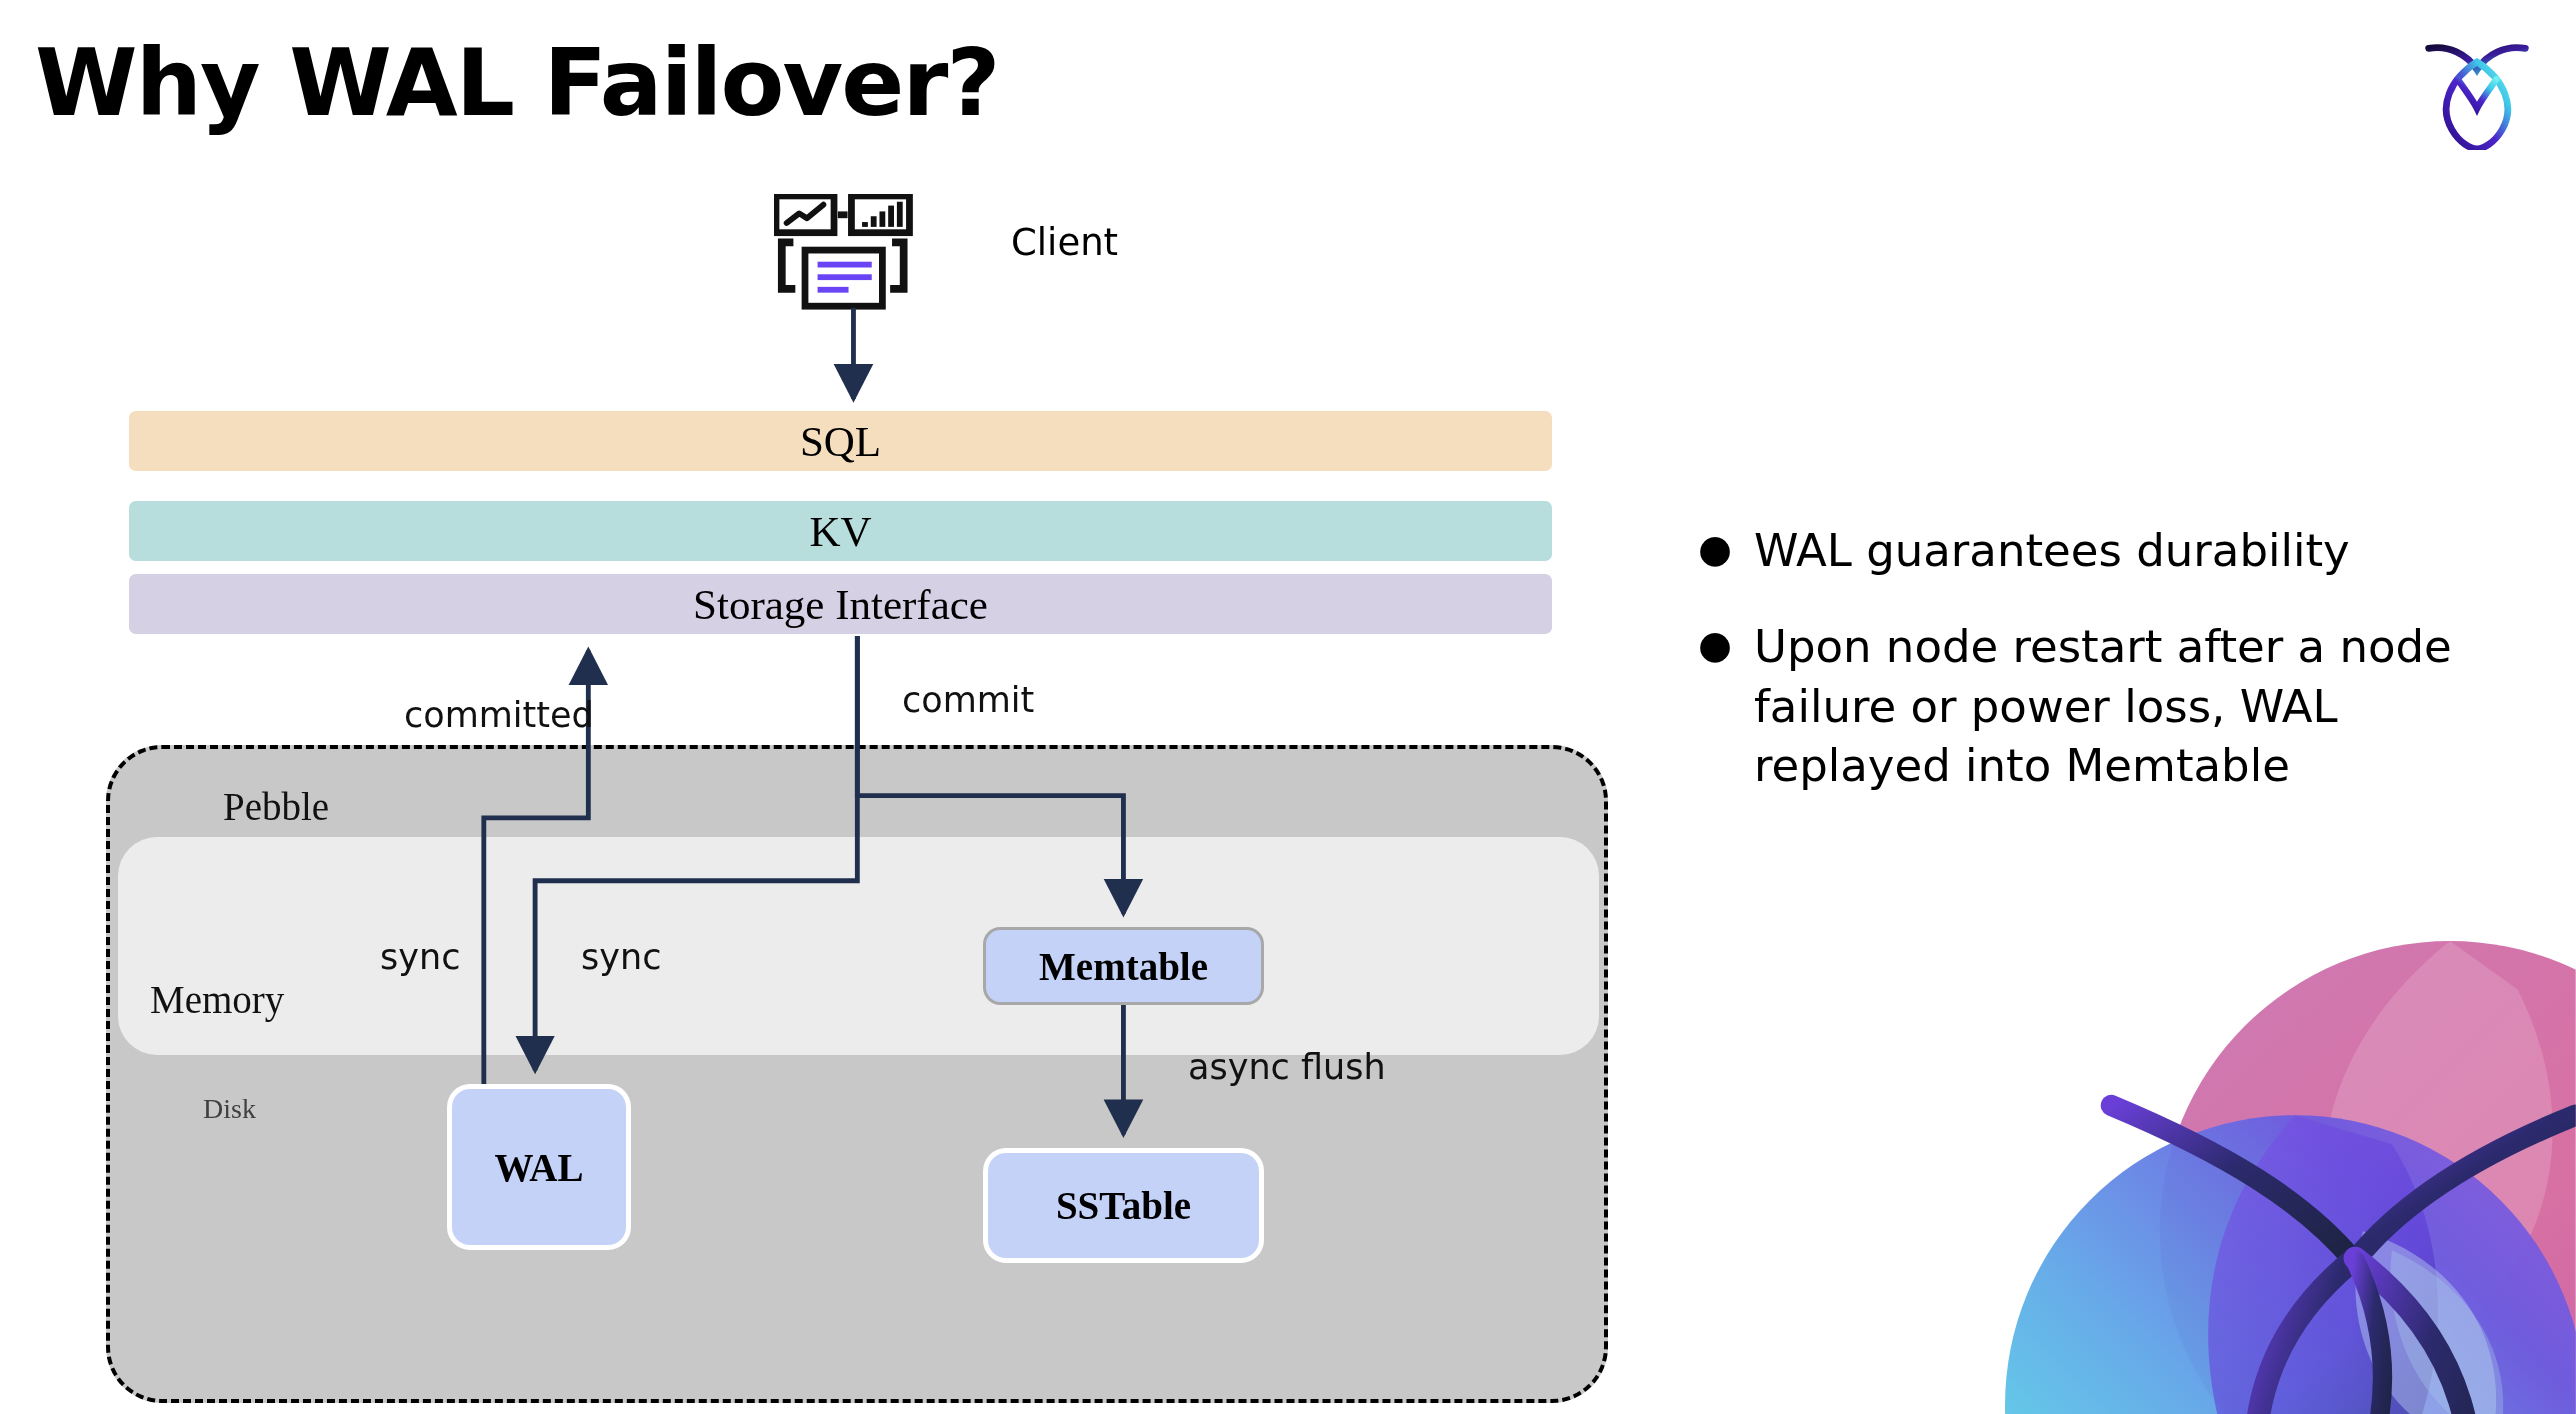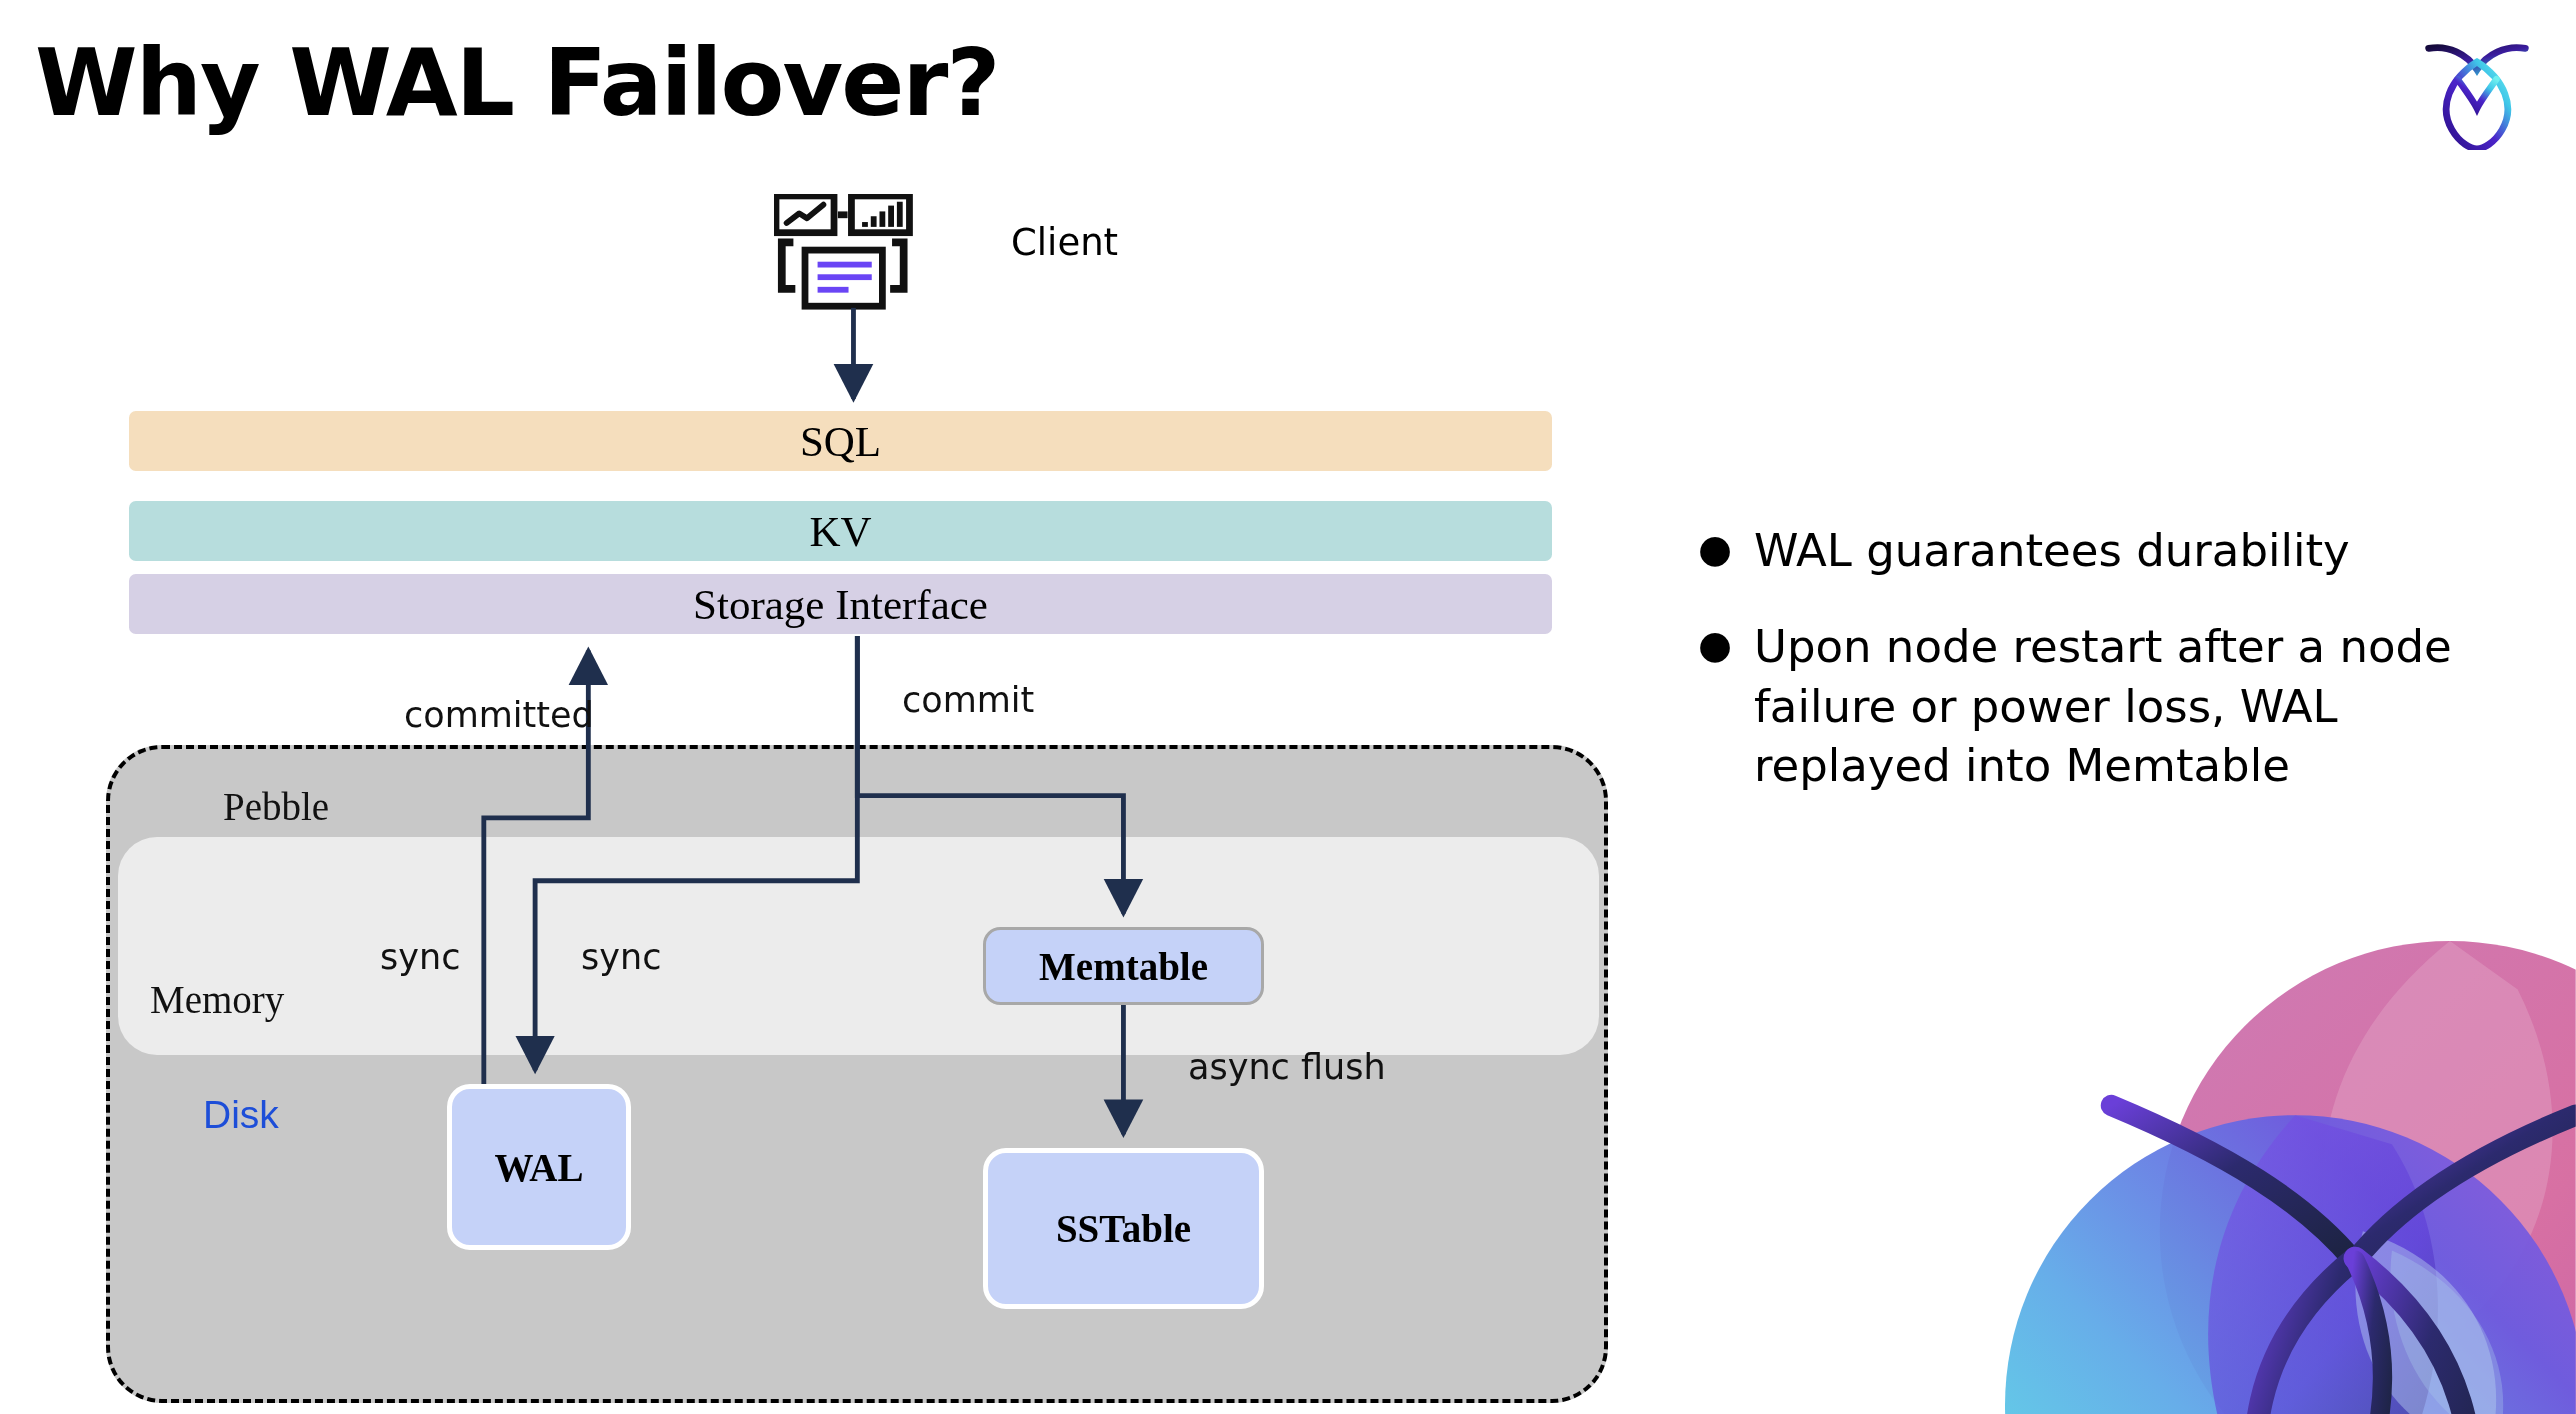--- a/index.html
+++ b/index.html
@@ -134,23 +134,23 @@
     left: 150px;
     top: 977px;
     font-family: "Liberation Serif", serif;
     font-size: 39px;
     color: #111111;
   }
   #disk-label {
     position: absolute;
     left: 203px;
     top: 1093px;
-    font-family: Liberation Sans, sans-serif;
-    font-size: 39px;
-    color: #1d4ed8;
+    font-family: Liberation Serif, serif;
+    font-size: 28px;
+    color: #404040;
   }
 
   
   .entity-box {
     position: absolute;
     background: #C5D2F8;
     border-radius: 17.4px;
     display: flex;
     align-items: center;
     justify-content: center;
@@ -173,21 +173,21 @@
     width: 184px;
     height: 166px;
     border: 5.8px solid #ffffff;
     border-radius: 23px;
     align-items: center;
   }
   #box-sstable {
     left: 983px;
     top: 1148px;
     width: 281px;
-    height: 161px;
+    height: 115px;
     border: 5.8px solid #ffffff;
     border-radius: 23px;
   }
 
   
   .edge-label {
     position: absolute;
     font-family: "DejaVu Sans", sans-serif;
     font-size: 35px;
     color: #111111;

